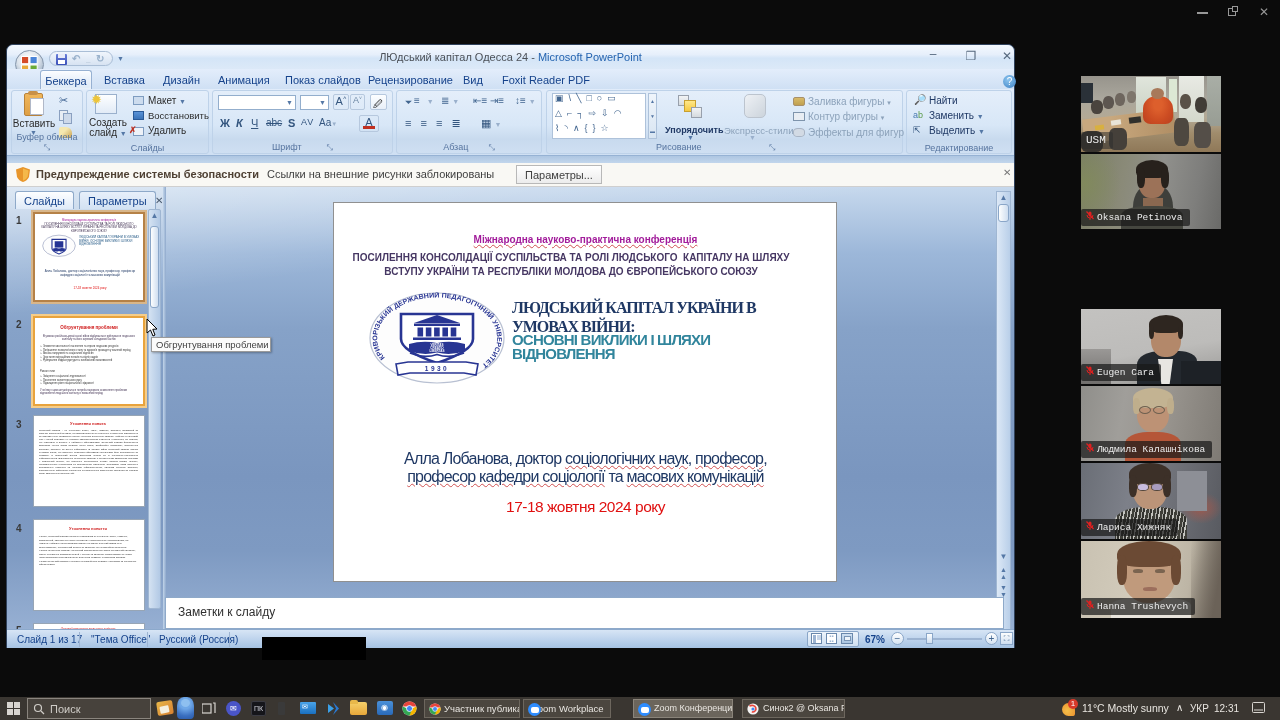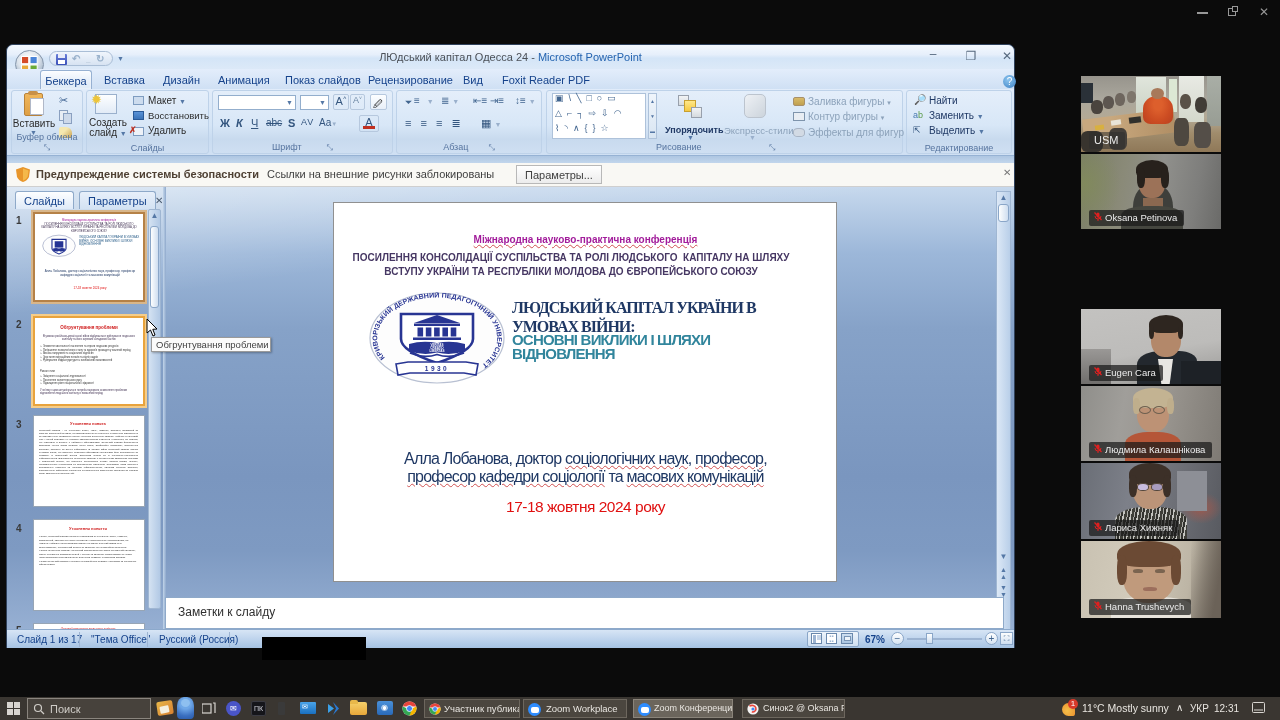--- a/index.html
+++ b/index.html
@@ -69,23 +69,23 @@
     border:1px solid #909090; overflow:hidden; }
 
   #notes { left:158px; top:552px; width:839px; height:32px; background:#fff;
     border:1px solid #8ea9c9; font-size:12px; color:#2f2f2f; }
 
   #statusbar { left:0; top:584px; width:1007px; height:19px;
     background:linear-gradient(#d7e5f5 0%, #bcd2ec 55%, #a6c3e3 100%);
     border-top:1px solid #8ca9cc; font-size:10px; color:#15428b; }
 
   .tile { position:absolute; left:1081px; width:140px; overflow:hidden; background:#222; }
-  .nlabel { position:absolute; left:8px; bottom:3px; background:rgba(25,25,25,0.72);
+  .nlabel { position:absolute; left:0px; bottom:3px; background:rgba(25,25,25,0.72);
     color:#ececec; font-size:9.5px; padding:2px 7px 3px 5px; border-radius:2px;
-    white-space:nowrap; }
+    white-space:nowrap;font-family:Liberation Mono, monospace; }
 
   #taskbar { left:0; top:697px; width:1280px; height:23px; background:#3a3631; }
   .tbtn { position:absolute; top:2px; height:19px; background:#4b463f;
     border:1px solid #6d675e; font-size:9.5px; color:#e8e5e0; line-height:17px;
     white-space:nowrap; overflow:hidden; }
 </style>
 </head>
 <body>
 <div id="stage">
 
@@ -545,21 +545,21 @@
     <div class="tbtn" style="left:424px;width:96px;padding-left:19px;">
       <svg class="abs" style="left:4px;top:3px;" width="12" height="12" viewBox="0 0 15 15">
           <circle cx="7.5" cy="7.5" r="7" fill="#fff"></circle>
           <path d="M7.5,0.5 A7,7 0 0 1 14.2,5.5 L7.5,5.5 Z" fill="#e8453c"></path>
           <path d="M0.8,5.5 A7,7 0 0 1 7.5,0.5 L10,5.5 Z" fill="#e8453c"></path>
           <path d="M14.2,5.5 A7,7 0 0 1 7.5,14.5 L5.5,9.5 Z" fill="#f5b400"></path>
           <path d="M0.8,5.5 A7,7 0 0 0 7.5,14.5 L9.5,9.5 Z" fill="#34a853"></path>
           <circle cx="7.5" cy="7.5" r="3" fill="#4285f4" stroke="#fff" stroke-width="0.8"></circle>
         </svg>
       Участник публикац...</div>
-    <div class="tbtn" style="left:523px;width:104px;padding-left:22px;">
+    <div class="tbtn" style="left:523px;width:88px;padding-left:8px;">
       <div class="abs" style="left:4px;top:3px;width:13px;height:13px;border-radius:50%;background:#2d8cff;">
           <span style="position:absolute;left:2.5px;top:3.5px;width:8px;height:6px;background:#fff;border-radius:2px;"></span>
         </div>
       Zoom Workplace</div>
     <div class="tbtn" style="left:633px;width:100px;padding-left:20px;background:#6b655c;border-color:#8a847a;font-size:9px;">
       <div class="abs" style="left:4px;top:3px;width:13px;height:13px;border-radius:50%;background:#2d8cff;">
           <span style="position:absolute;left:2.5px;top:3.5px;width:8px;height:6px;background:#fff;border-radius:2px;"></span>
         </div>
       Zoom Конференция</div>
     <div class="tbtn" style="left:742px;width:103px;padding-left:20px;font-size:9px;">

